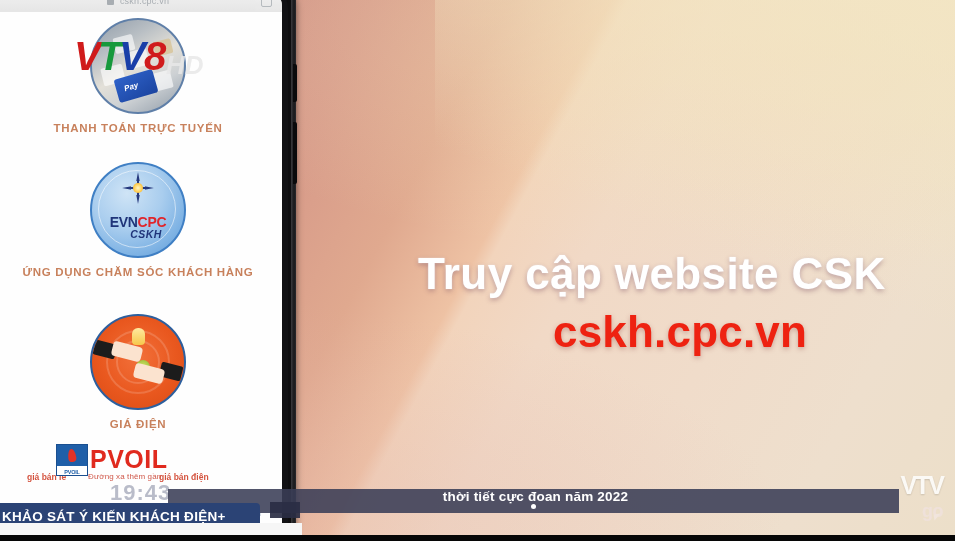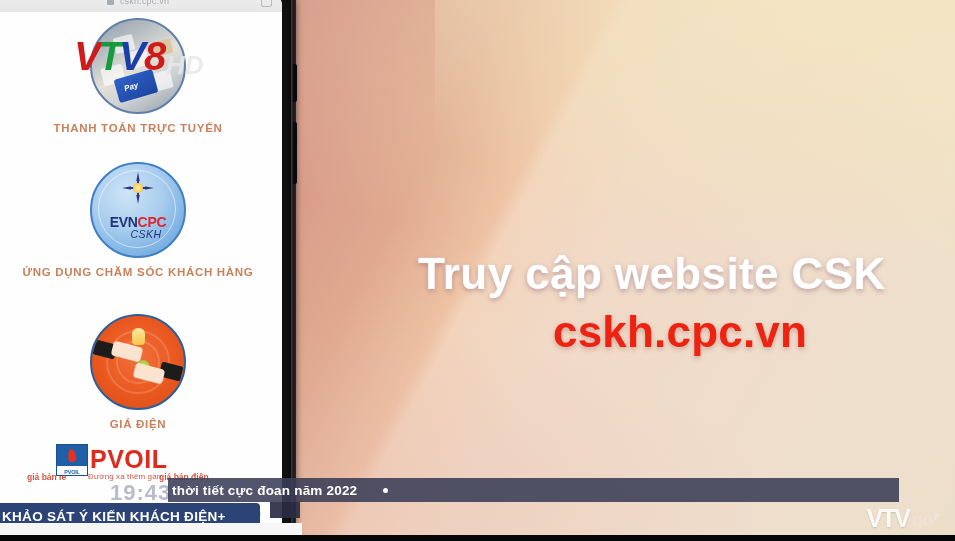--- a/index.html
+++ b/index.html
@@ -54,20 +54,21 @@
     font-size:44px;font-weight:bold;color:#ee2211;letter-spacing:.2px;
     white-space:nowrap;line-height:1.08;
     text-shadow:0 2px 5px rgba(140,60,60,.35);
   }
 
   
   #vtvgo{
     position:absolute;right:12px;bottom:8px;
     display:flex;align-items:flex-end;gap:3px;opacity:.82;
     pointer-events:none;
+    flex-direction:column;
   }
   #vtvgo .vtv{
     font-size:25px;font-weight:bold;color:#fff;letter-spacing:-2px;
     font-family:"Liberation Sans",sans-serif;
     text-shadow:0 1px 2px rgba(0,0,0,.18);
   }
   #vtvgo .go{
     font-size:18px;font-weight:bold;color:#f0e2de;letter-spacing:-.5px;
     position:relative;top:-2px;
   }
@@ -192,21 +193,21 @@
   #icon-cskh .star i{
     position:absolute;left:-5px;top:-5px;width:10px;height:10px;border-radius:50%;
     background:radial-gradient(circle,#fff6c8 0%,#ffcf55 55%,#f0a020 100%);
   }
   #icon-cskh .evn{
     position:absolute;left:0;right:0;top:50px;font-size:14px;font-weight:bold;letter-spacing:-.3px;
   }
   #icon-cskh .evn em{font-style:normal;color:#1f3479;text-align:center;}
   #icon-cskh .evn u{text-decoration:none;color:#e0252b;}
   #icon-cskh .cskhword{
-    position:absolute;left:16px;right:0;top:64px;font-size:10.5px;font-weight:normal;
+    position:absolute;left:16px;right:0;top:64px;font-size:10.5px;font-weight:bold;
     color:#1f3479;font-style:italic;letter-spacing:.4px;
   }
 
   
   #icon-gia{
     background:radial-gradient(circle at 50% 45%, #f2703a 0%, #e9581f 55%, #d94a14 100%);
     border:2.5px solid #2c5f9e;
   }
   #icon-gia .arc{
     position:absolute;border:2px solid rgba(255,255,255,.16);border-radius:50%;
@@ -263,25 +264,26 @@
   
   #clock{
     position:absolute;left:110px;top:480px;
     font-size:22px;font-weight:bold;color:#b9bcc9;letter-spacing:1px;
     font-family:"Liberation Sans",sans-serif;
     text-shadow:0 1px 0 rgba(255,255,255,.5);
   }
 
   
   #ticker{
-    position:absolute;left:168px;top:478px;width:731px;height:24px;
+    position:absolute;left:168px;top:489px;width:731px;height:24px;
     background:rgba(58,62,86,.88);
     display:flex;align-items:center;overflow:hidden;
     color:#ffffff;font-size:13.5px;font-weight:bold;letter-spacing:.2px;
     white-space:nowrap;
+    flex-direction:column;
   }
   #ticker .tseg{padding:0 0 0 4px;}
   #ticker .tdot{
     display:inline-block;width:5px;height:5px;border-radius:50%;background:#fff;
     margin:0 26px;vertical-align:middle;
   }
 
   
   #ticker-nub{
     position:absolute;left:270px;top:502px;width:30px;height:16px;

